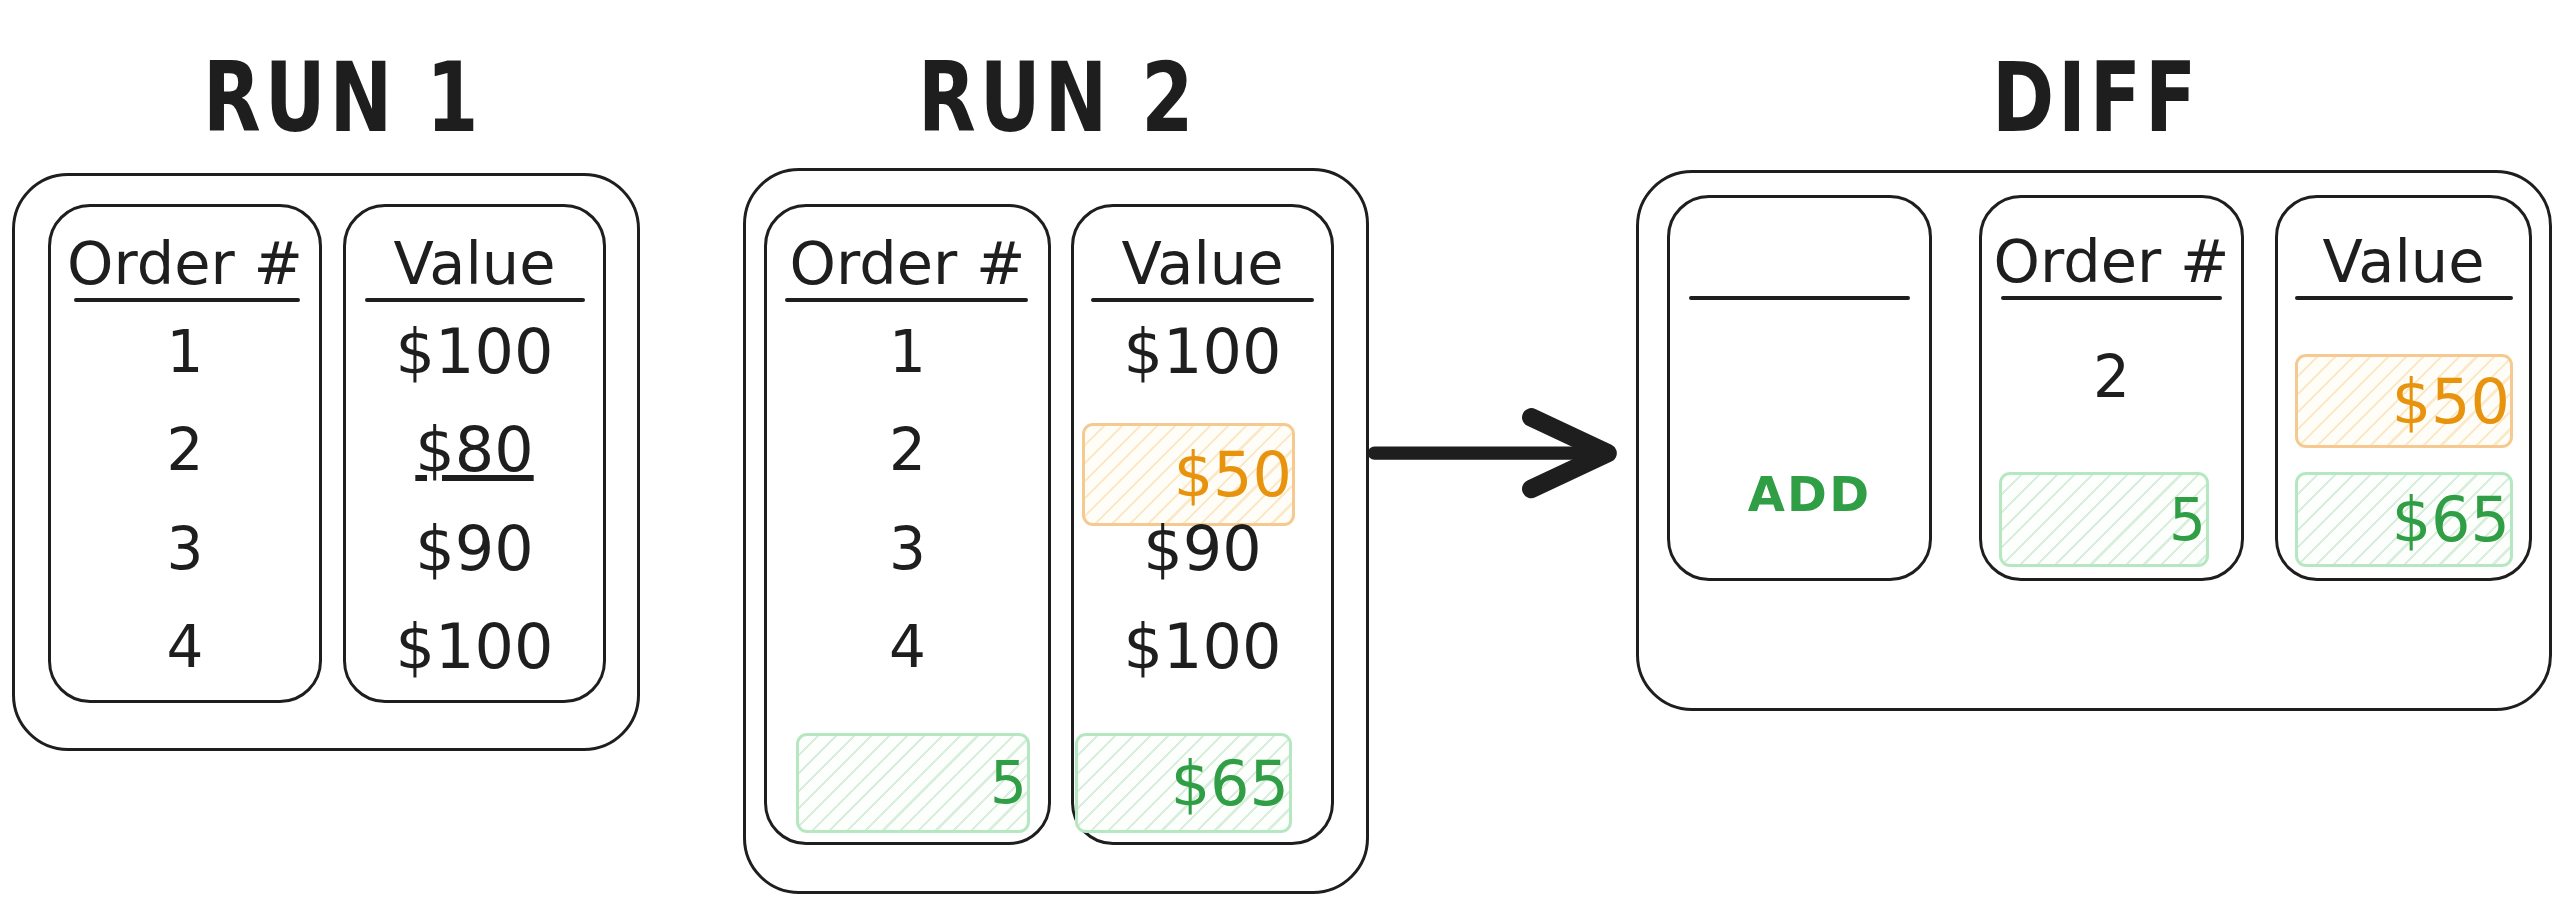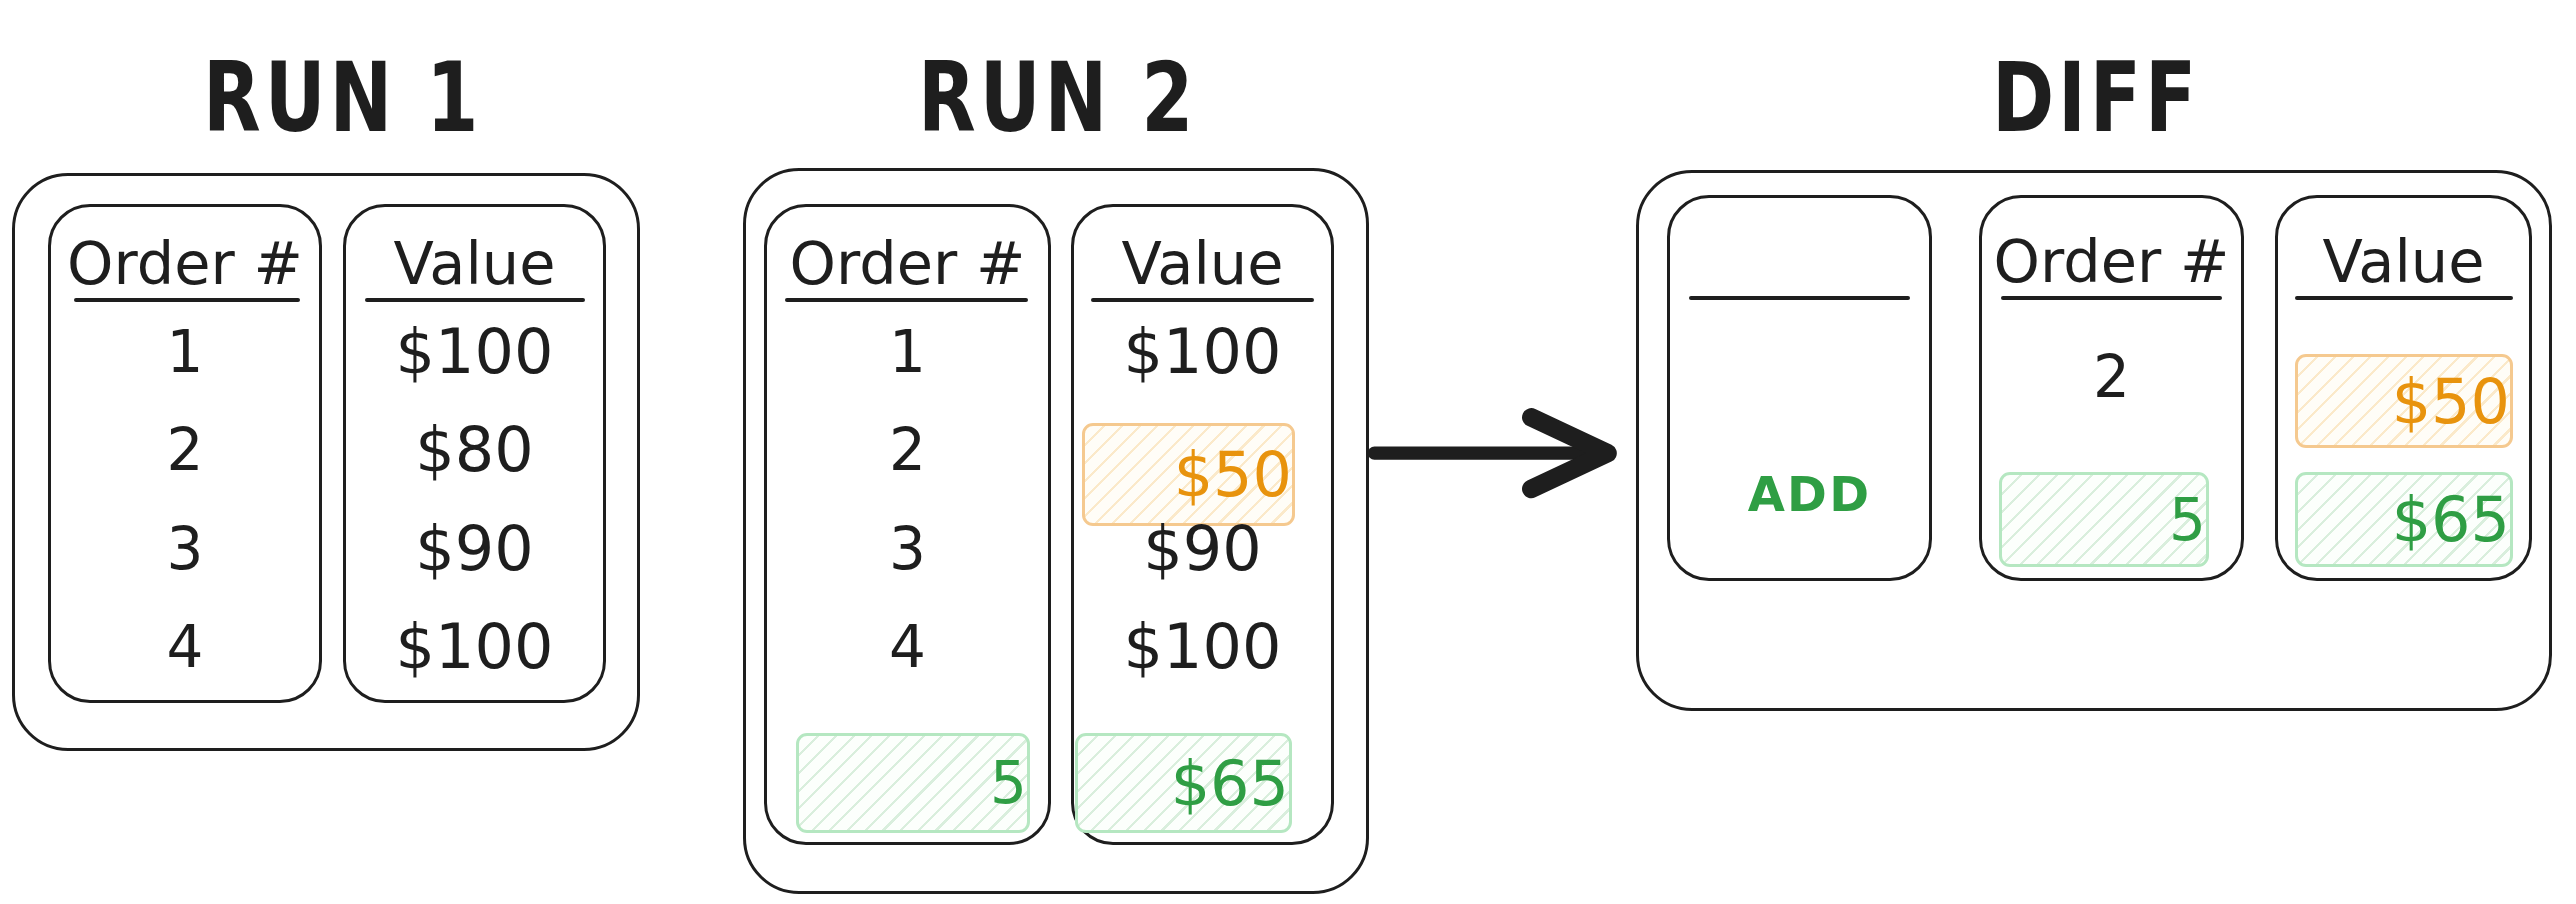--- a/index.html
+++ b/index.html
@@ -56,21 +56,21 @@
   <div class="abs hdr" style="left:343px;top:236px;width:263px;">Value</div>
   <div class="abs rule" style="left:74px;top:298px;width:226px;"></div>
   <div class="abs rule" style="left:365px;top:298px;width:220px;"></div>
 
   <div class="abs num" style="left:48px;top:313px;width:274px;">1</div>
   <div class="abs num" style="left:48px;top:411px;width:274px;">2</div>
   <div class="abs num" style="left:48px;top:510px;width:274px;">3</div>
   <div class="abs num" style="left:48px;top:608px;width:274px;">4</div>
 
   <div class="abs val" style="left:343px;top:313px;width:263px;">$100</div>
-  <div class="abs val" style="left:343px;top:411px;width:263px;">$80</div>
+  <div class="abs val" style="left:343px;top:411px;width:263px;text-decoration:underline;">$80</div>
   <div class="abs val" style="left:343px;top:510px;width:263px;">$90</div>
   <div class="abs val" style="left:343px;top:608px;width:263px;">$100</div>
 
   <div class="abs panel" style="left:743px;top:168px;width:626px;height:726px;"></div>
   <div class="abs col" style="left:764px;top:204px;width:287px;height:641px;"></div>
   <div class="abs col" style="left:1071px;top:204px;width:263px;height:641px;"></div>
 
   <div class="abs hdr" style="left:764px;top:236px;width:287px;">Order #</div>
   <div class="abs hdr" style="left:1071px;top:236px;width:263px;">Value</div>
   <div class="abs rule" style="left:785px;top:298px;width:243px;"></div>

